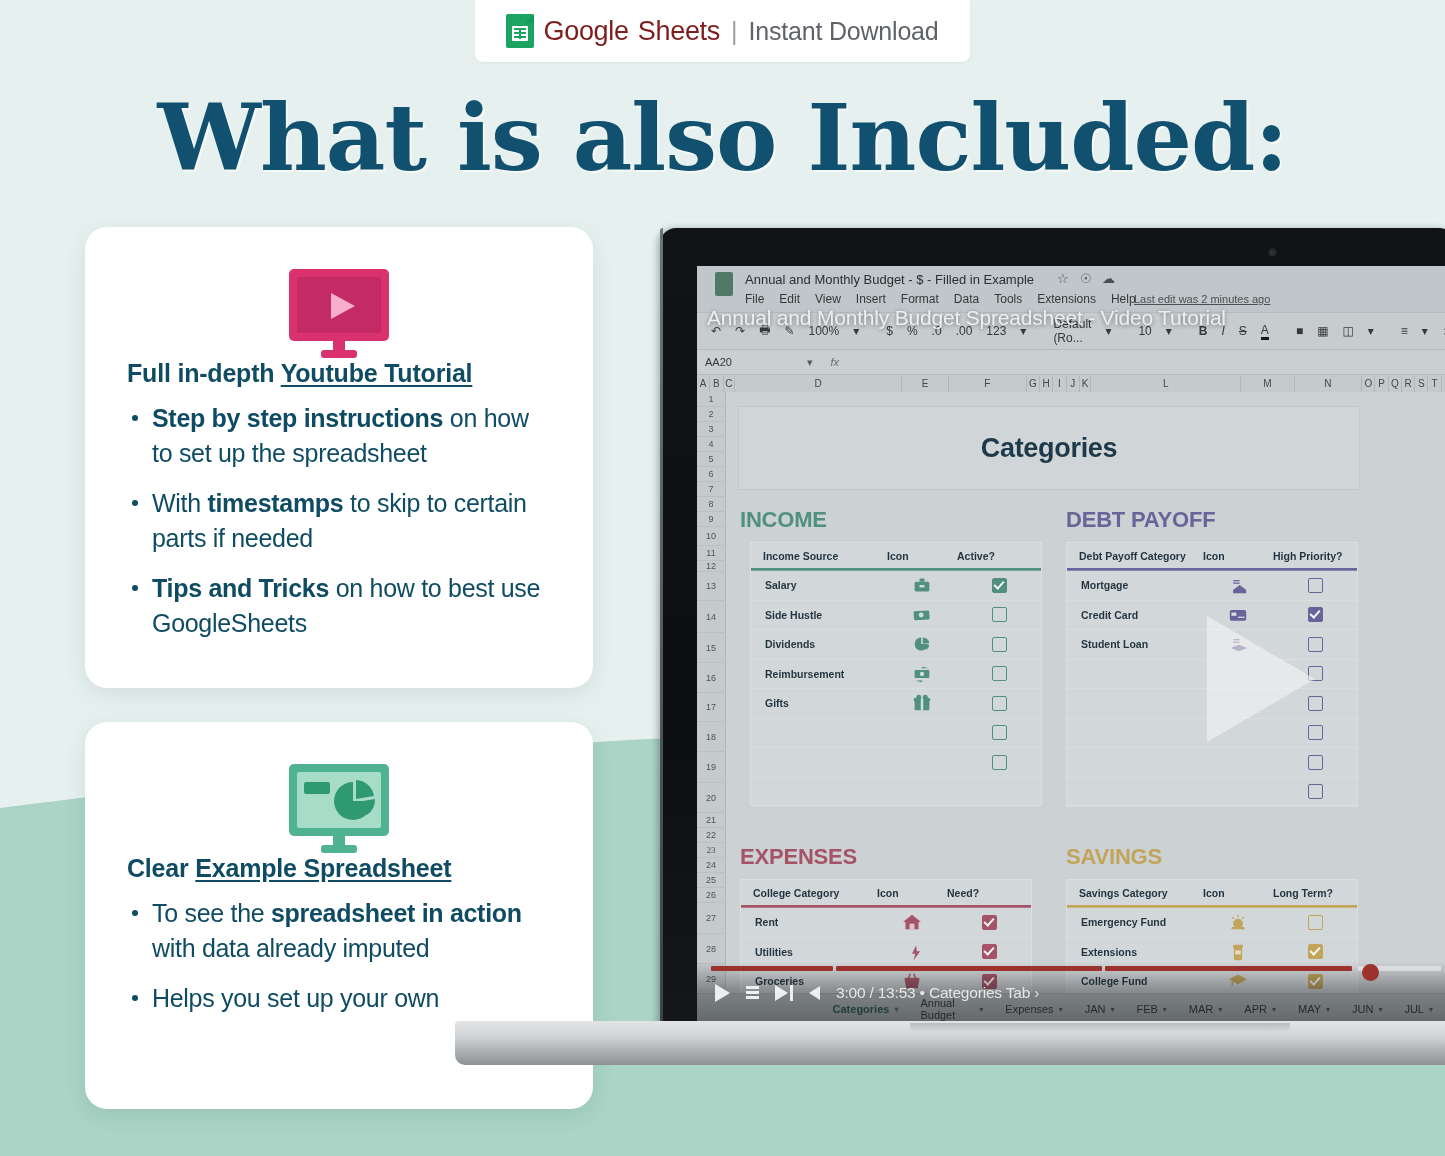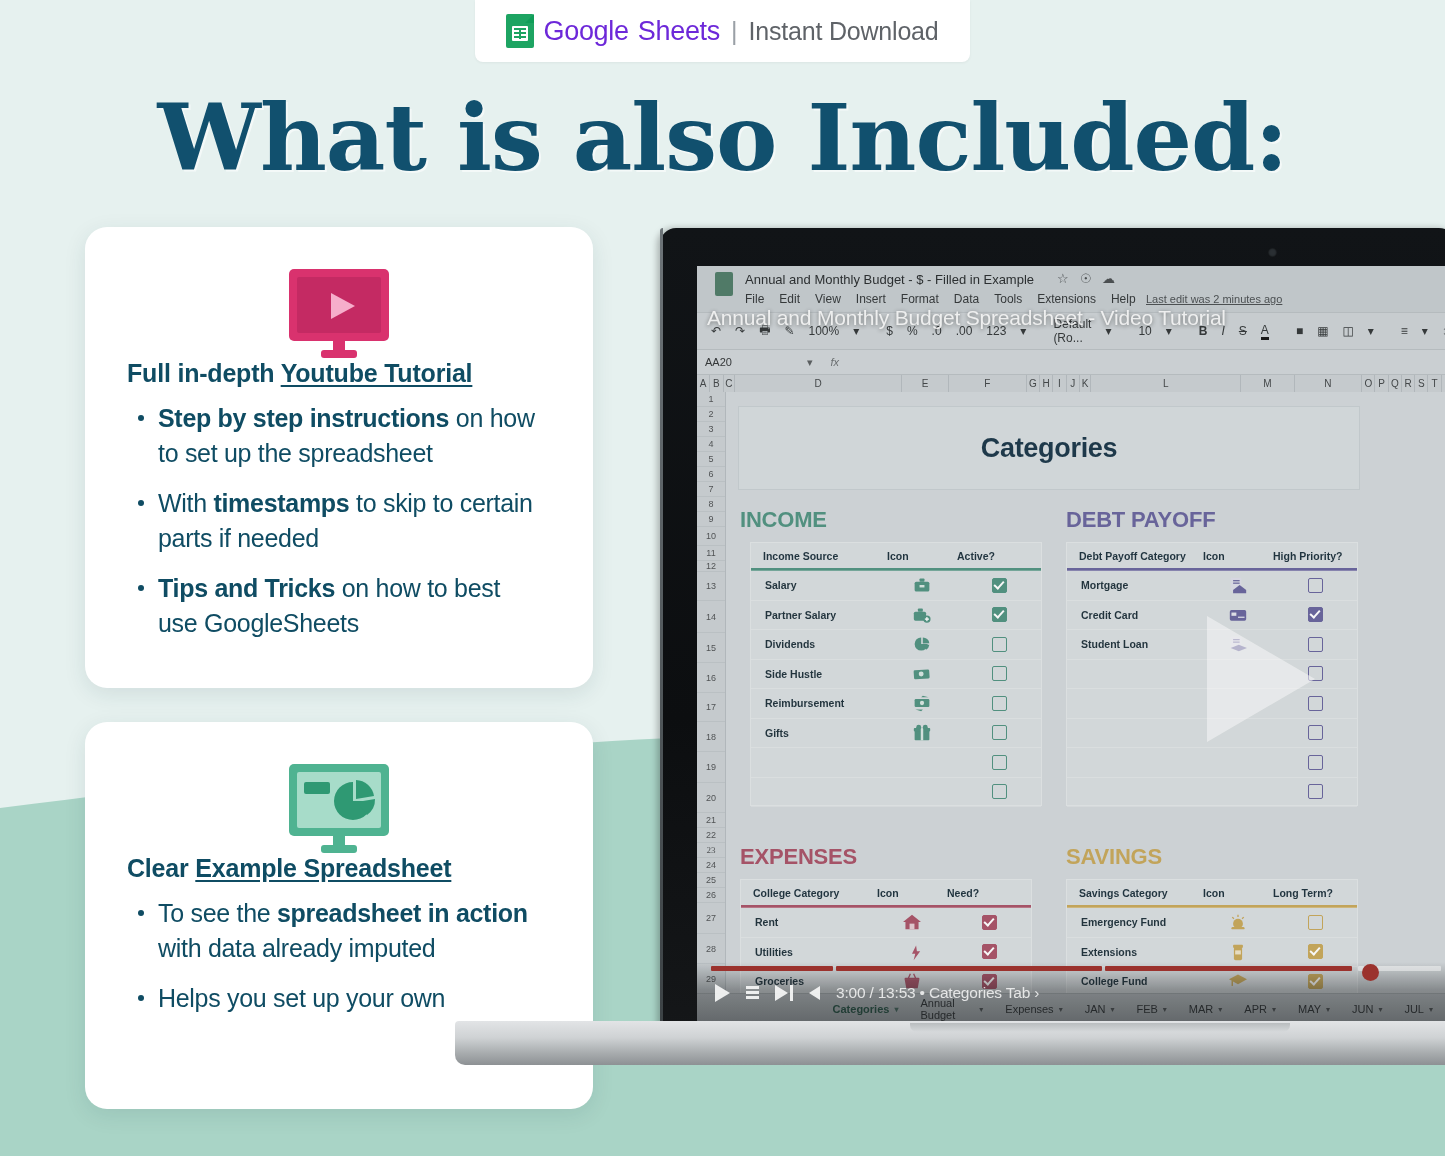--- a/index.html
+++ b/index.html
@@ -19,21 +19,21 @@
     position:absolute;left:475px;top:0;width:495px;height:62px;
     background:#ffffff;border-bottom-left-radius:8px;border-bottom-right-radius:8px;
     display:flex;align-items:center;justify-content:center;gap:9px;
     box-shadow:0 1px 3px rgba(0,0,0,.05);
   }
   .gs-logo{width:28px;height:34px;position:relative;flex:0 0 auto;}
   .gs-logo .pg{position:absolute;inset:0;background:#1da462;border-radius:2px;}
   .gs-logo .fold2{position:absolute;right:0;top:0;border-width:0 0 9px 9px;border-style:solid;border-color:transparent transparent #0f9d58 transparent;}
   .gs-logo .grid{position:absolute;left:6px;top:12px;width:16px;height:15px;background:#fff;border-radius:1px;}
   .gs-logo .grid i{position:absolute;background:#1da462;}
-  .gs-word{font-size:27px;color:#6d28d9;letter-spacing:-0.3px;line-height:1;}
+  .gs-word{font-size:27px;color:#7f1d1d;letter-spacing:-0.3px;line-height:1;}
   .gs-sep{color:#9aa0a6;font-size:25px;font-weight:300;margin:0 2px;}
   .gs-dl{font-size:25px;color:#5f6368;font-weight:400;letter-spacing:-0.2px;}
 
   
   .headline{
     position:absolute;left:0;top:84px;width:1445px;text-align:center;
     font-family:"DejaVu Serif", serif;
     font-weight:700;font-size:92px;color:#11506e;letter-spacing:-1px;
     text-shadow:2px 2px 0 rgba(255,255,255,.55);
   }
@@ -47,21 +47,21 @@
   #card-example{left:85px;top:722px;width:508px;height:387px;}
 
   .card-icon{width:100%;display:flex;justify-content:center;margin-top:40px;}
 
   .card-body{padding:0 36px;}
   .card-title{
     font-size:25px;font-weight:700;color:#0f4c63;margin:0 0 13px 6px;
     letter-spacing:-0.2px;
   }
   .card-title u{text-decoration:underline;text-underline-offset:3px;}
-  ul.bullets{list-style:none;margin:11px;padding:0;}
+  ul.bullets{list-style:none;margin:5px;padding:0;}
   ul.bullets li{
     position:relative;padding-left:26px;margin-bottom:16px;
     font-size:25px;line-height:1.38;color:#0f4c63;letter-spacing:-0.3px;
   }
   ul.bullets li:before{
     content:"";position:absolute;left:6px;top:14px;width:6px;height:6px;
     border-radius:50%;background:#0f4c63;
   }
   ul.bullets li b{font-weight:700;}
 
@@ -100,21 +100,21 @@
 
   
   .sheet-ui{position:absolute;inset:0;background:#cfd8dd;
     filter:saturate(.55) brightness(.97);}
   .s-titlebar{position:relative;height:46px;background:#c2cdd3;}
   .s-doctitle{position:absolute;left:48px;top:6px;font-size:13px;color:#2a3134;}
   .s-star{position:absolute;top:5px;font-size:13px;color:#4a5256;}
   .s-menu{position:absolute;left:48px;top:26px;font-size:12px;color:#343b3e;}
   .s-menu span{margin-right:15px;}
   .s-lastedit{position:absolute;left:437px;top:27px;font-size:11px;color:#4b5357;
-    text-decoration:underline;padding-left:12px;}
+    text-decoration:underline;}
   .s-sheetsicon{position:absolute;left:18px;top:6px;width:18px;height:24px;background:#1f7a4d;border-radius:2px;opacity:.85;}
 
   .s-toolbar{position:relative;height:36px;background:#c9d3d8;border-top:1px solid #b6c2c8;
     display:flex;align-items:center;padding-left:14px;gap:0;font-size:12px;color:#2e3538;}
   .tb{margin-right:14px;display:inline-flex;align-items:center;color:#343b3e;}
   .tb.sep{width:1px;height:18px;background:#aab6bc;margin-right:13px;}
 
   .s-formula{position:relative;height:24px;background:#cdd6db;border-top:1px solid #b6c2c8;
     display:flex;align-items:center;font-size:11px;color:#33393c;}
   .namebox{width:72px;padding-left:8px;}
@@ -409,44 +409,33 @@
                     <tr>
                       <td class="lbl">Salary</td>
                       <td class="c"><svg class="ic" viewBox="0 0 24 22">
                           <rect x="3" y="7" width="18" height="12" rx="2" fill="#2aa181"></rect>
                           <rect x="9" y="3" width="6" height="4" rx="1" fill="#2aa181"></rect>
                           <rect x="9" y="11" width="6" height="3" fill="#cfe9e0"></rect>
                         </svg></td>
                       <td class="c"><span class="cbx on" style="border-color:#2aa181;background:#2aa181"></span></td>
                     </tr>
                     <tr>
-                      <td class="lbl">Partner Salary</td>
-                      <td class="c"><svg class="ic" viewBox="0 0 24 22">
-                          <rect x="2" y="7" width="15" height="11" rx="2" fill="#2aa181"></rect>
-                          <rect x="7" y="3" width="6" height="4" rx="1" fill="#2aa181"></rect>
-                          <circle cx="18" cy="16" r="4.5" fill="#2aa181"></circle>
-                          <rect x="17.2" y="13.5" width="1.6" height="5" fill="#fff"></rect>
-                          <rect x="15.5" y="15.2" width="5" height="1.6" fill="#fff"></rect>
-                        </svg></td>
-                      <td class="c"><span class="cbx on" style="border-color:#2aa181;background:#2aa181"></span></td>
+                      <td class="lbl">Side Hustle</td>
+                      <td class="c"><svg class="ic" viewBox="0 0 24 22">
+                          <rect x="2" y="6" width="19" height="11" rx="1.5" fill="#2aa181" transform="rotate(-4 11 11)"></rect>
+                          <circle cx="11" cy="11" r="3" fill="#cfe9e0"></circle>
+                        </svg></td>
+                      <td class="c"><span class="cbx" style="border-color:#2aa181"></span></td>
                     </tr>
                     <tr>
                       <td class="lbl">Dividends</td>
                       <td class="c"><svg class="ic" viewBox="0 0 24 22">
                           <path d="M11 3 A8 8 0 1 0 19 11 L11 11 Z" fill="#2aa181"></path>
                           <path d="M13 3 A8 8 0 0 1 21 10 L13 10.5 Z" fill="#2aa181"></path>
                           <path d="M21 12 A8 8 0 0 1 17 18 L13 12 Z" fill="#2aa181"></path>
-                        </svg></td>
-                      <td class="c"><span class="cbx" style="border-color:#2aa181"></span></td>
-                    </tr>
-                    <tr>
-                      <td class="lbl">Side Hustle</td>
-                      <td class="c"><svg class="ic" viewBox="0 0 24 22">
-                          <rect x="2" y="6" width="19" height="11" rx="1.5" fill="#2aa181" transform="rotate(-4 11 11)"></rect>
-                          <circle cx="11" cy="11" r="3" fill="#cfe9e0"></circle>
                         </svg></td>
                       <td class="c"><span class="cbx" style="border-color:#2aa181"></span></td>
                     </tr>
                     <tr>
                       <td class="lbl">Reimbursement</td>
                       <td class="c"><svg class="ic" viewBox="0 0 24 22">
                           <rect x="3" y="6" width="18" height="10" rx="1.5" fill="#2aa181"></rect>
                           <circle cx="12" cy="11" r="2.6" fill="#cfe9e0"></circle>
                           <path d="M4 19 L13 19 L11 21 Z" fill="#2aa181"></path>
                           <path d="M20 4 L11 4 L13 2 Z" fill="#2aa181"></path>

